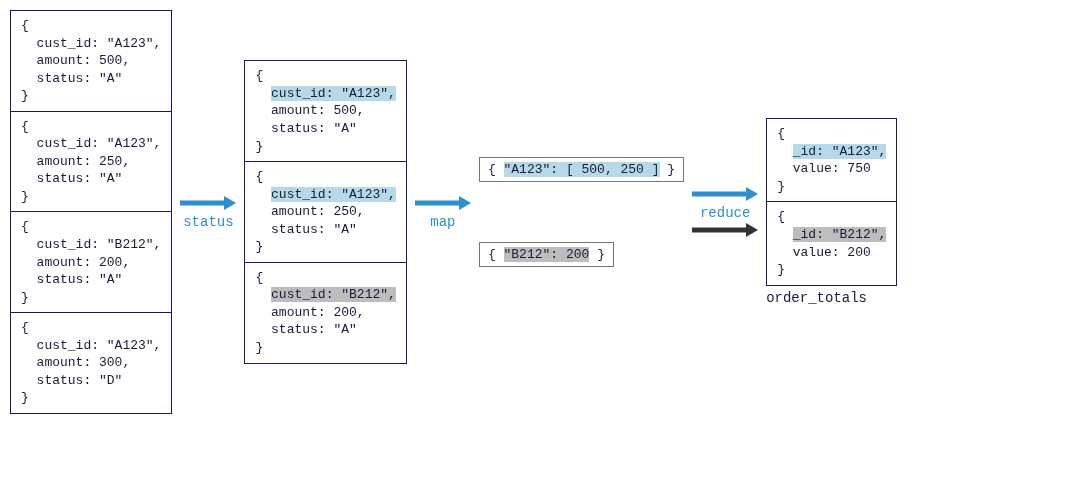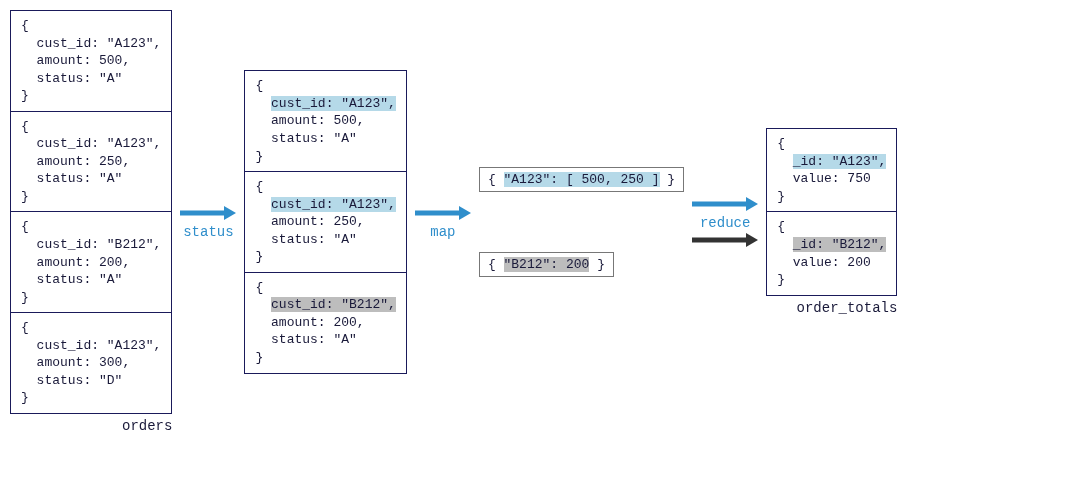--- a/index.html
+++ b/index.html
@@ -25,21 +25,21 @@
     border: 1px solid #1a1a5a;
   }
   .cell {
     border-bottom: 1px solid #1a1a5a;
     padding: 6px 10px 6px 10px;
     line-height: 1.35;
     white-space: pre;
   }
   .cell:last-child { border-bottom: none; }
   .caption {
-    text-align: right;
+    text-align: left;
     margin-top: 4px;
     font-size: 14px;
   }
   .arrow-seg {
     display: flex;
     flex-direction: column;
     align-items: center;
     gap: 2px;
     min-width: 56px;
   }
@@ -89,21 +89,20 @@
   cust_id: "B212",
   amount: 200,
   status: "A"
 }</div>
         <div class="cell">{
   cust_id: "A123",
   amount: 300,
   status: "D"
 }</div>
       </div>
-    <div class="caption">orders</div>
   </div>
 
   <div class="arrow-seg">
     <svg class="arrow" width="56" height="18">
       <line x1="0" y1="9" x2="44" y2="9" stroke="#2f8ecb" stroke-width="5"></line>
       <polygon points="44,2 56,9 44,16" fill="#2f8ecb"></polygon>
     </svg>
     <div class="arrow-label">status</div>
   </div>
 

